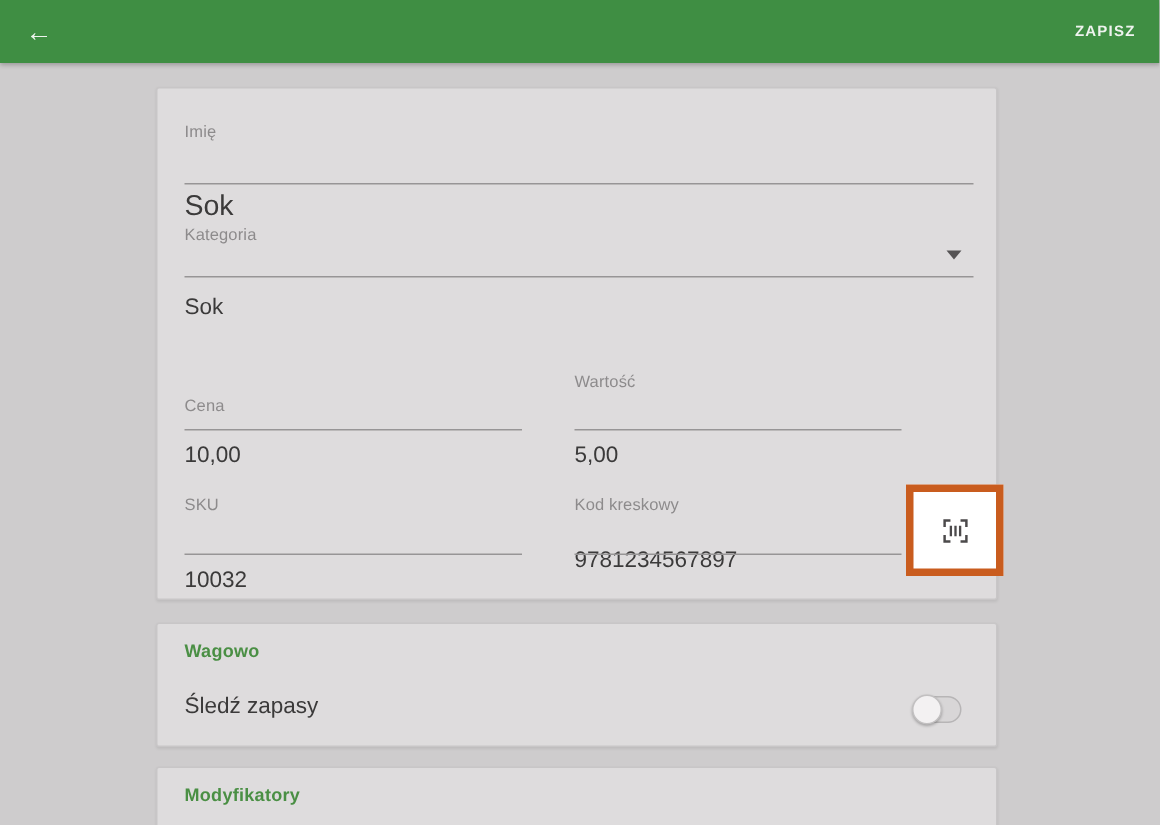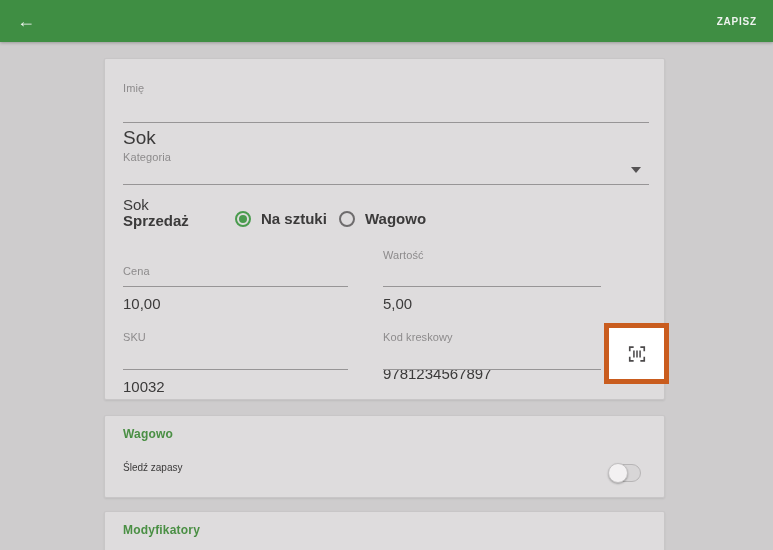--- a/index.html
+++ b/index.html
@@ -99,21 +99,21 @@
     cursor: pointer;
   }
 
   
   .section-header {
     position: absolute; left: 18px; top: 11px;
     font-size: 12px; font-weight: 700; color: #4a8f44; letter-spacing: 0.2px;
   }
 
   
-  .toggle-label { position: absolute; left: 18px; top: 46px; font-size: 10px; color: #3b3a3a; }
+  .toggle-label { position: absolute; left: 18px; top: 46px; font-size: 15px; color: #3b3a3a; }
   .toggle {
     position: absolute; right: 23px; top: 48px;
     width: 32px; height: 18px; border-radius: 9px;
     background: #d8d6d7; border: 1px solid #b7b5b6;
     cursor: pointer;
   }
   .toggle .thumb {
     position: absolute; left: -2px; top: -2px;
     width: 20px; height: 20px; border-radius: 50%;
     background: #f3f1f2; border: 1px solid #c2c0c1;
@@ -132,35 +132,20 @@
 
   <div class="flabel" style="top:23px">Imię</div>
   <div class="fvalue name-value" style="top:36px">Sok</div>
   <div class="uline" style="top:63px; width:526px"></div>
 
   <div class="flabel" style="top:92px">Kategoria</div>
   <div class="fvalue" style="top:105px">Sok</div>
   <div class="caret"></div>
   <div class="uline" style="top:125px; width:526px"></div>
 
-  <div class="soldby-row">
-    <div class="soldby-label">Sprzedaż</div>
-    <div class="radio-opt opt0 selected">
-      <span class="radio-circle">
-          <span class="radio-dot"></span>
-        </span>
-      <span class="radio-text">Na sztuki</span>
-    </div>
-    <div class="radio-opt opt1">
-      <span class="radio-circle">
-          <span class="radio-dot"></span>
-        </span>
-      <span class="radio-text">Wagowo</span>
-    </div>
-  </div>
 
   <div class="flabel" style="top:206px">Cena</div>
   <div class="fvalue" style="top:204px">10,00</div>
   <div class="uline" style="top:227px; width:225px"></div>
 
   <div class="col2">
     <div class="flabel" style="top:190px">Wartość</div>
     <div class="fvalue" style="top:204px">5,00</div>
     <div class="uline" style="top:227px; width:218px"></div>
   </div>

